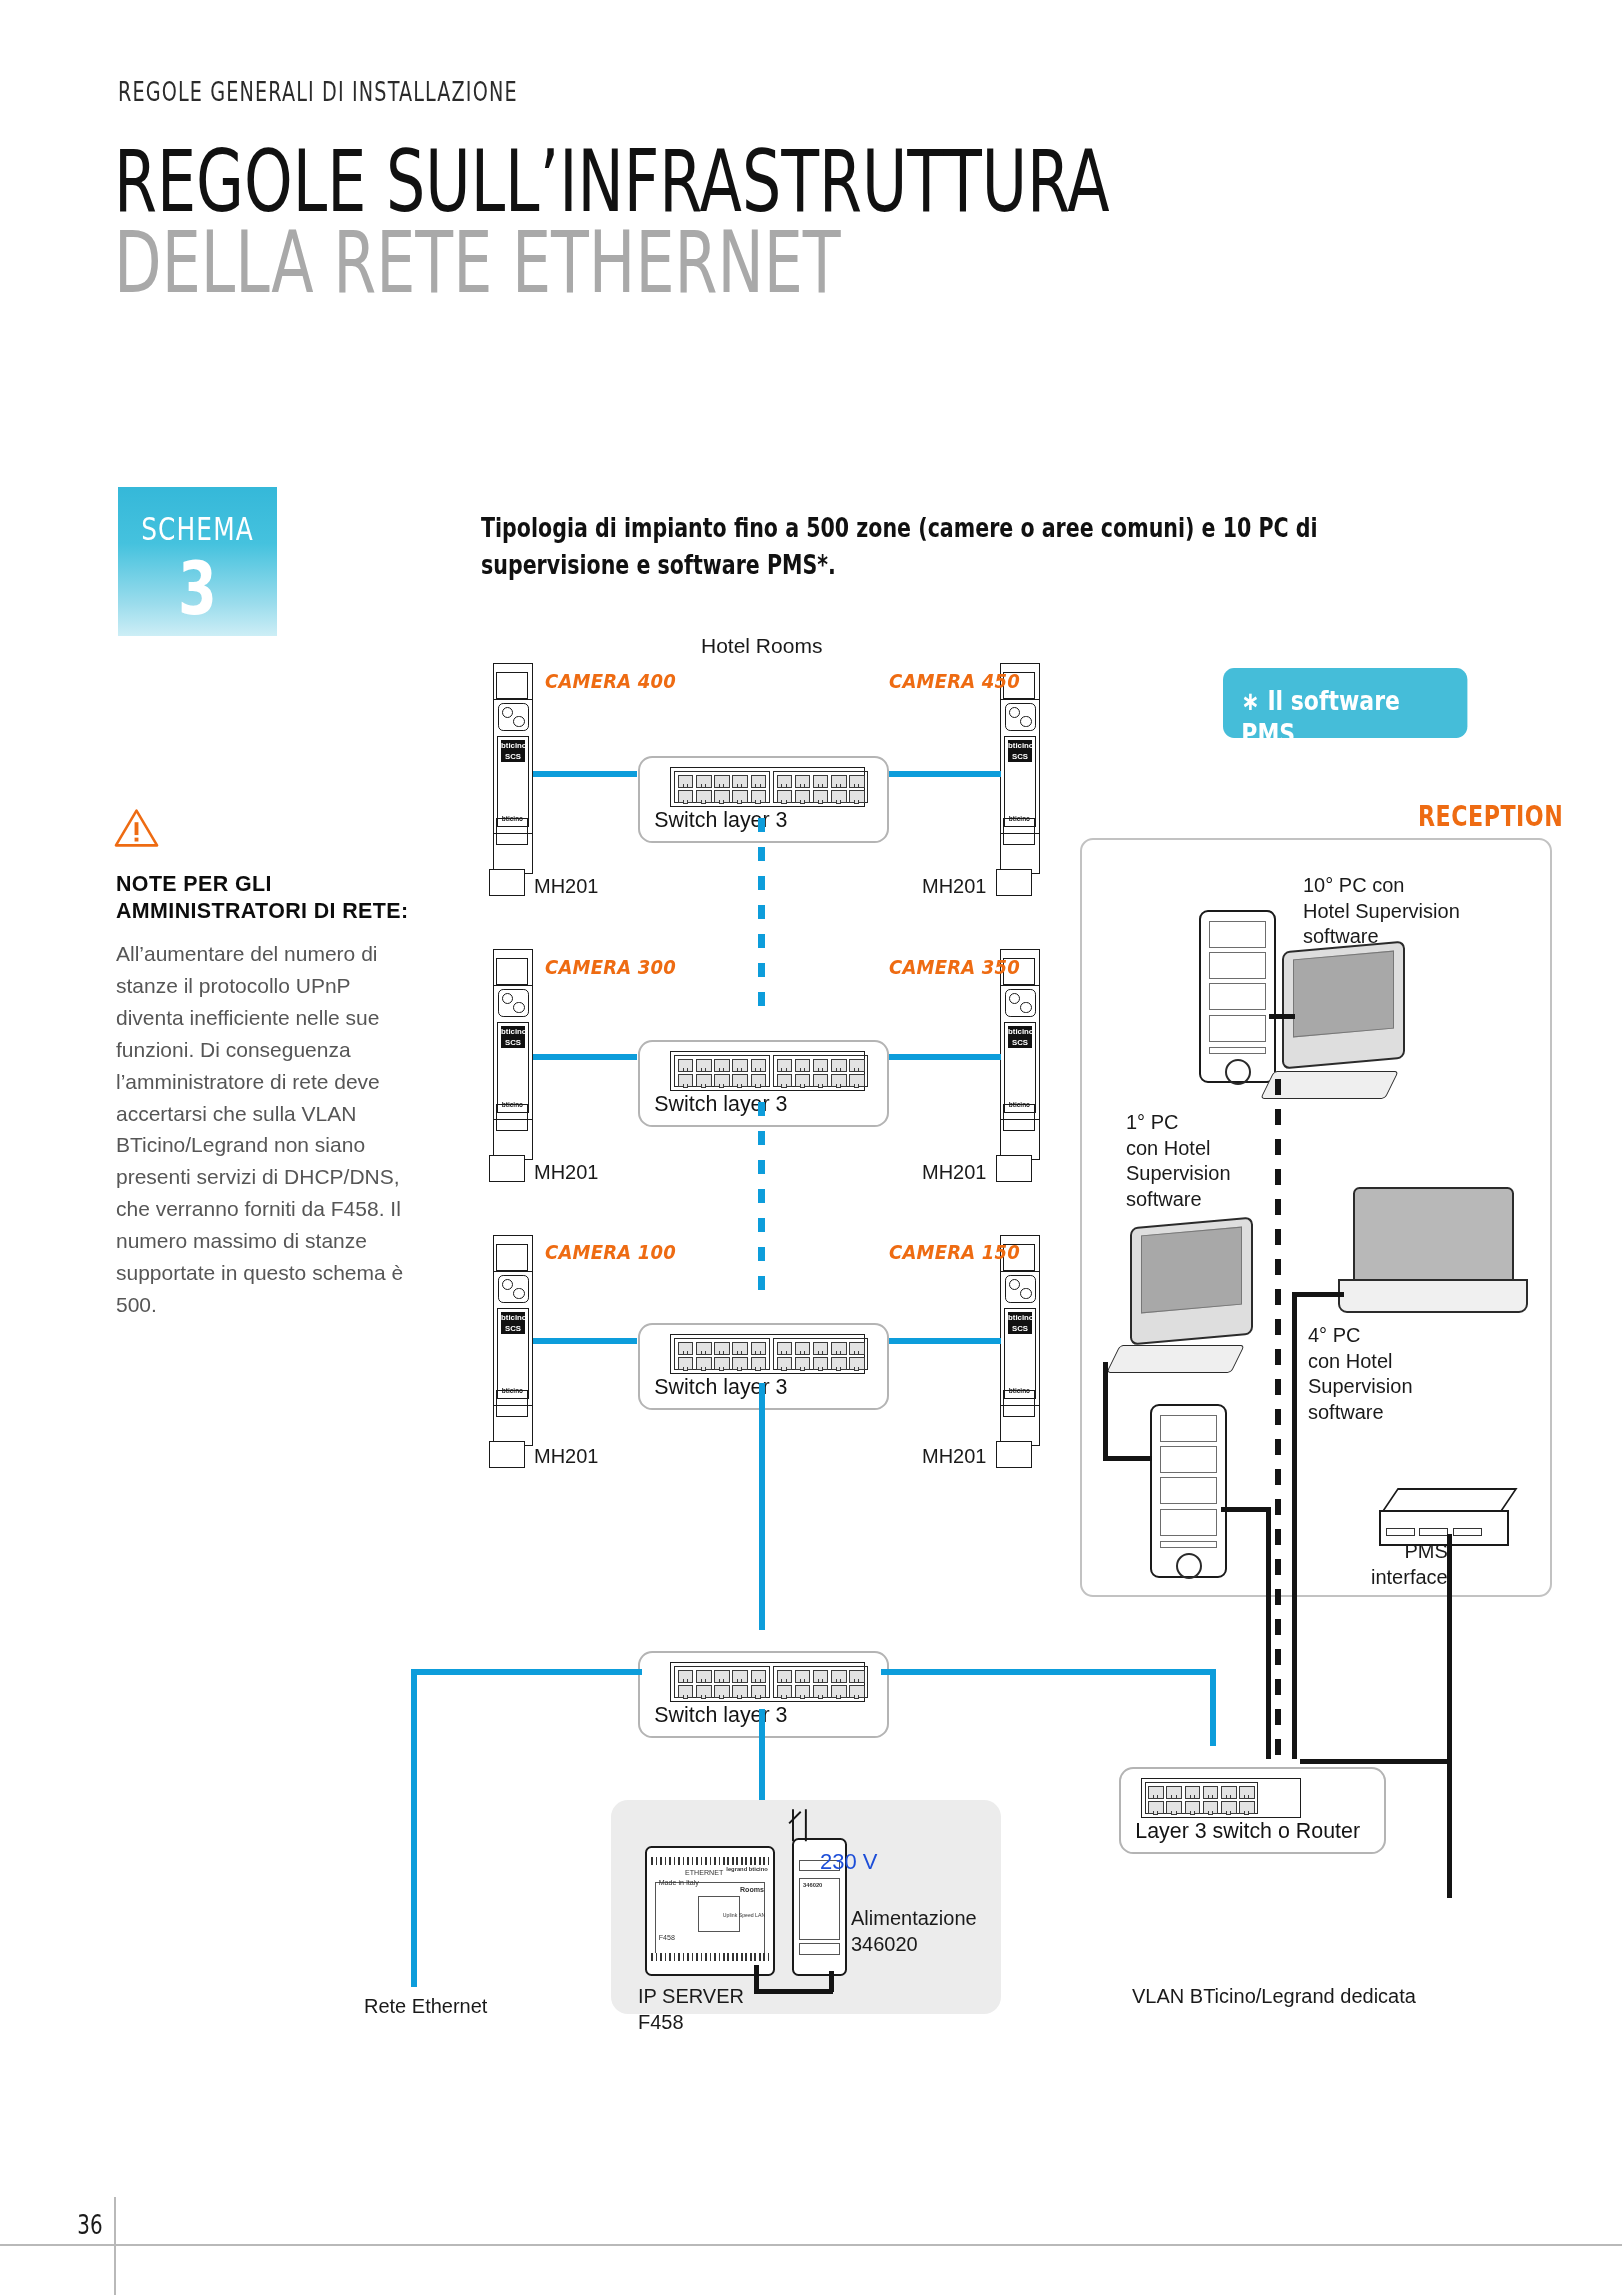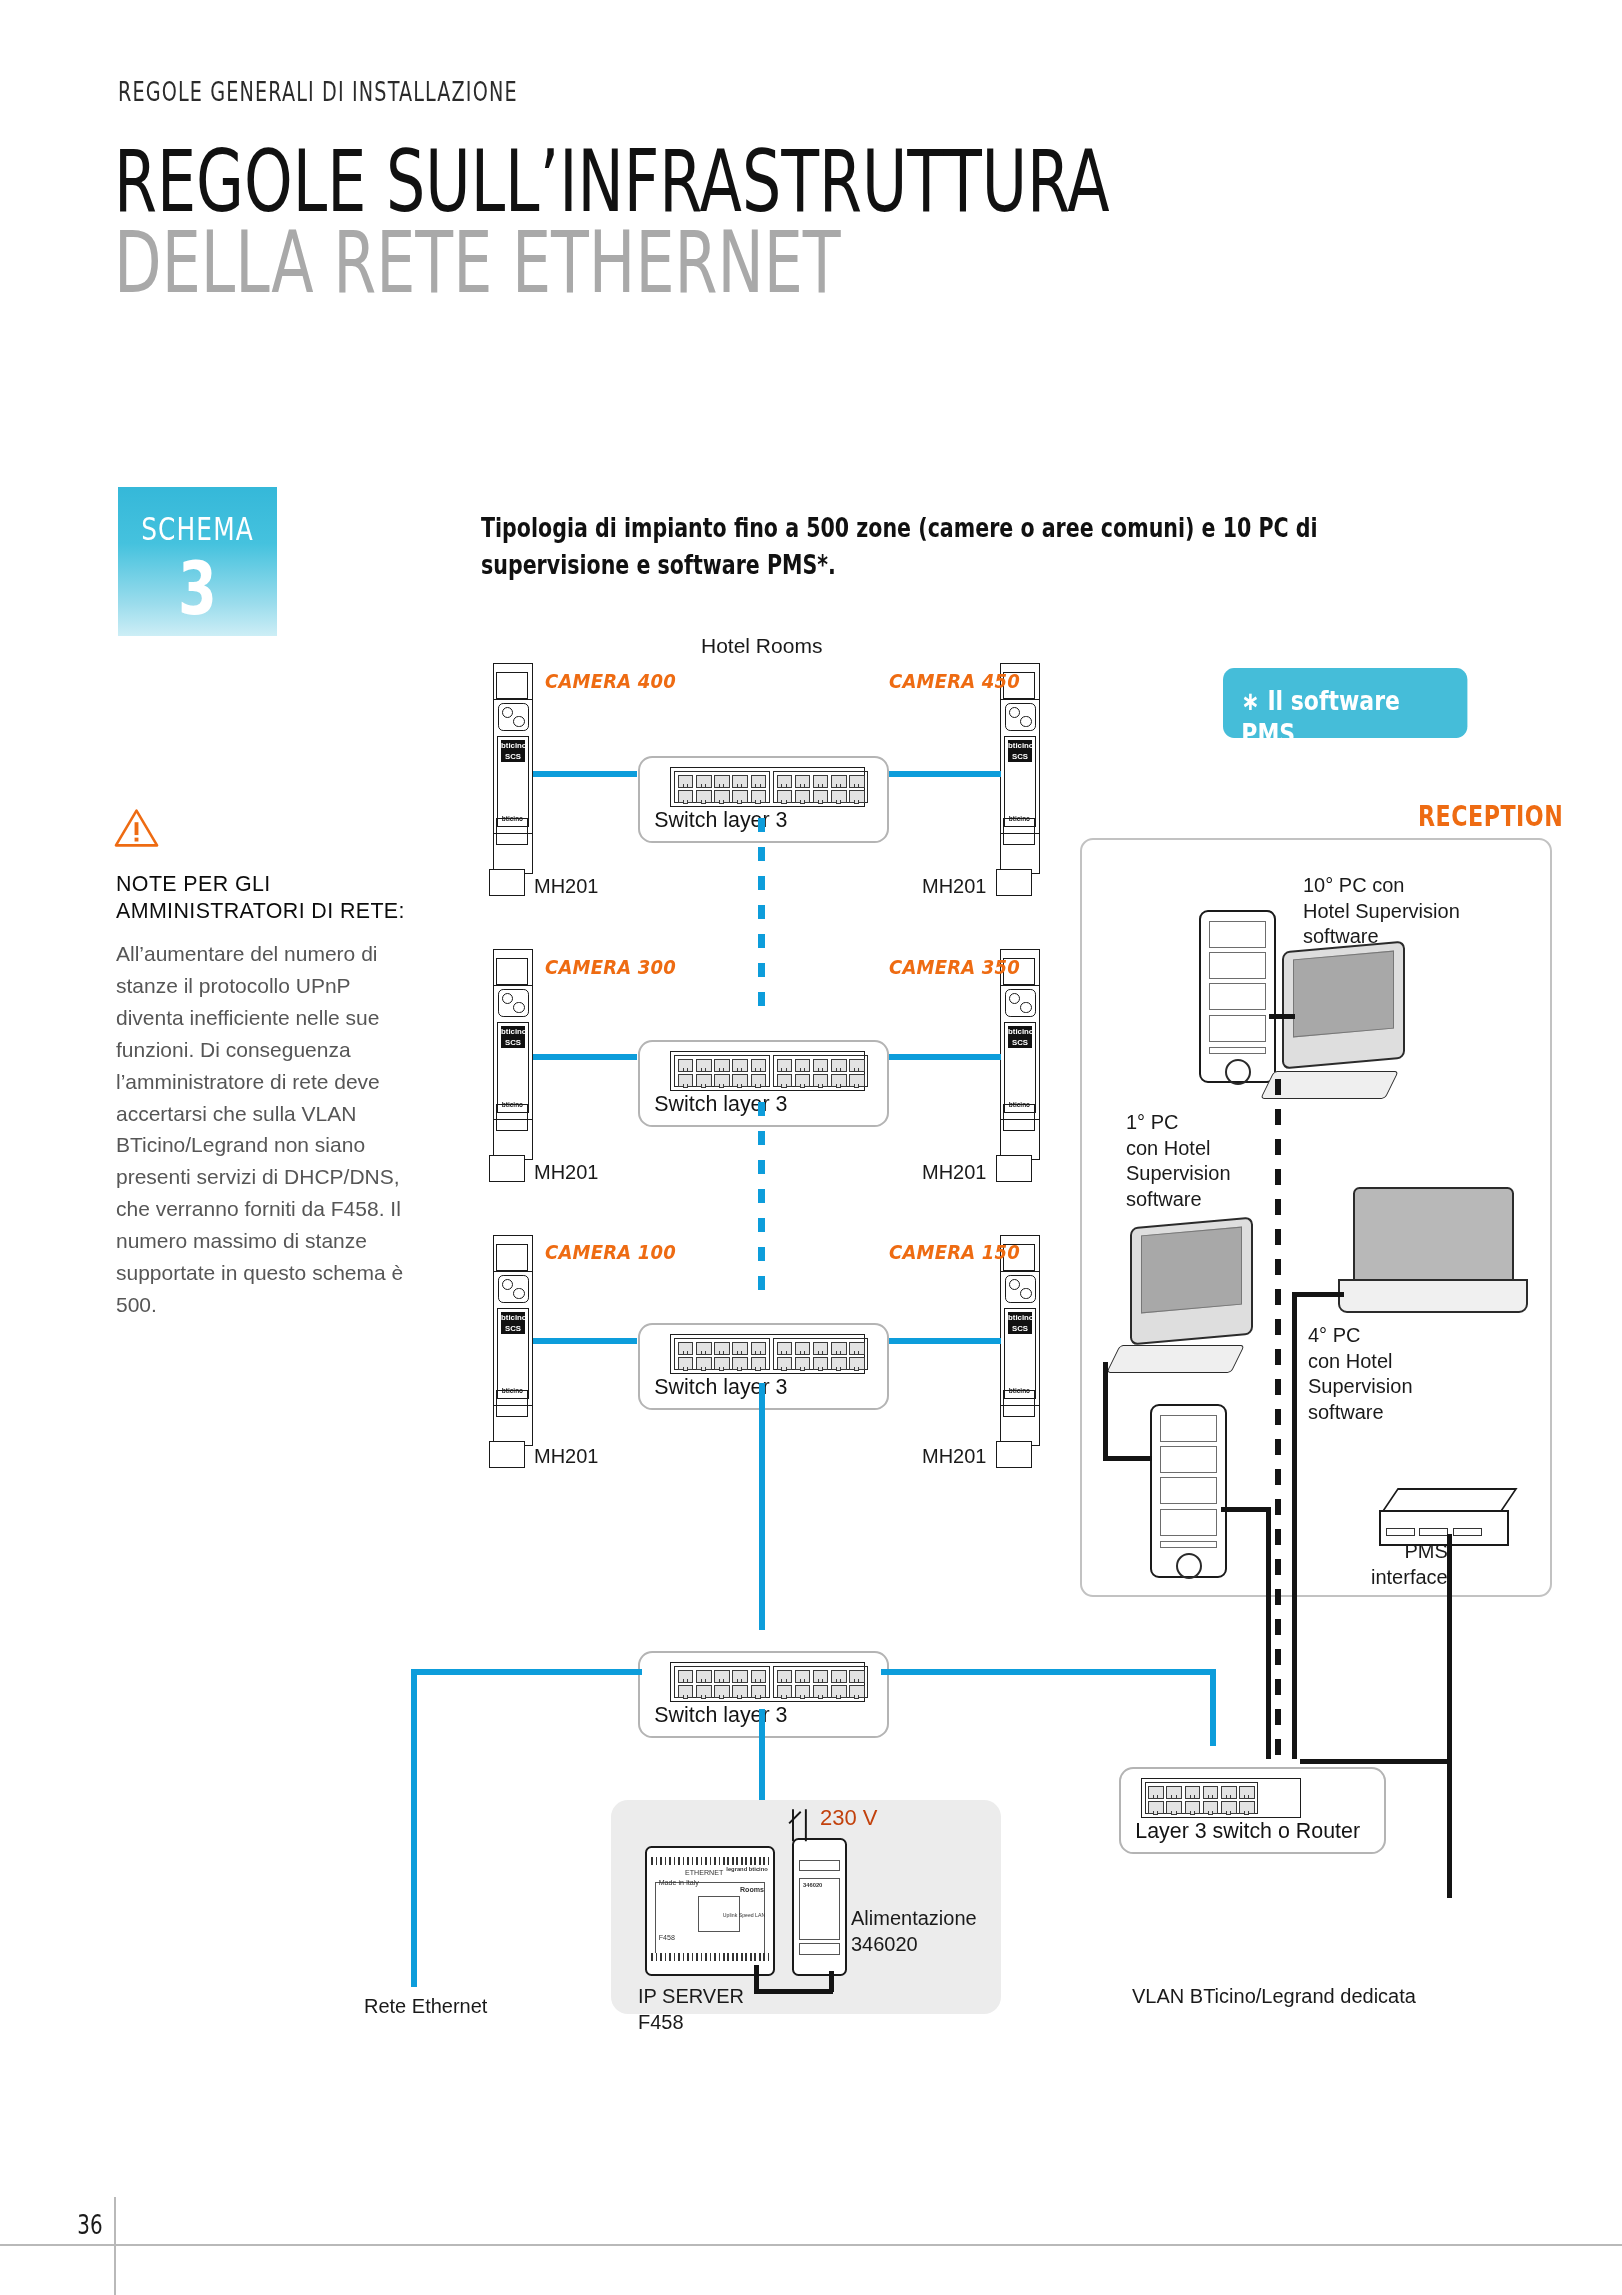--- a/index.html
+++ b/index.html
@@ -45,21 +45,21 @@
     position:absolute;left:481px;top:510px;width:988px;font-size:26px;
     font-weight:700;line-height:1.42;color:#111;
     font-family:"DejaVu Sans Condensed","Liberation Sans",sans-serif;
     transform:scaleX(.88);transform-origin:left top;
   }
 
   
   .warn{position:absolute;left:114px;top:808px;width:45px;height:40px;}
   .noteh{
     position:absolute;left:116px;top:871px;width:305px;font-size:21.4px;
-    font-weight:400;letter-spacing:0.4px;line-height:1.28;color:#0d0d0d;
+    font-weight:700;letter-spacing:0.4px;line-height:1.28;color:#0d0d0d;
   }
   .notep{
     position:absolute;left:116px;top:938px;width:299px;font-size:21px;
     line-height:1.52;color:#565656;
   }
 
   
   .lbl{position:absolute;font-size:20px;color:#1a1a1a;line-height:1.28;white-space:pre;}
   .cam{
     position:absolute;font-size:20px;color:#ee6b12;font-style:italic;font-weight:700;
@@ -172,21 +172,21 @@
 
   
   .graypanel{position:absolute;background:#ececec;border-radius:17px;}
   .din{position:absolute;border:2.6px solid #1a1a1a;border-radius:6.5px;background:#fff;box-sizing:border-box;}
   .din .vents{position:absolute;left:3.9px;right:3.9px;height:7.8px;background:
      repeating-linear-gradient(90deg,#333 0 1.9px,#fff 1.9px 4.5px);}
   .din .inner{position:absolute;border:1.3px solid #555;box-sizing:border-box;}
   .tinyt{position:absolute;font-size:7.1px;color:#333;}
 
   
-  .v230{position:absolute;font-size:22px;color:#c2410c;}
+  .v230{position:absolute;font-size:22px;color:#1d4ed8;margin-top:44px;}
 
   
   .pagenum{position:absolute;left:75px;top:2210px;font-size:26px;color:#1a1a1a;
      font-family:"DejaVu Sans Condensed","Liberation Sans",sans-serif;transform:scaleX(.85);}
   .hr{position:absolute;left:0;top:2244px;width:1623px;height:1.9px;background:#b9b9b9;}
   .vr{position:absolute;left:114px;top:2197px;width:1.9px;height:99px;background:#b9b9b9;}
 </style>
 </head>
 <body>
 

